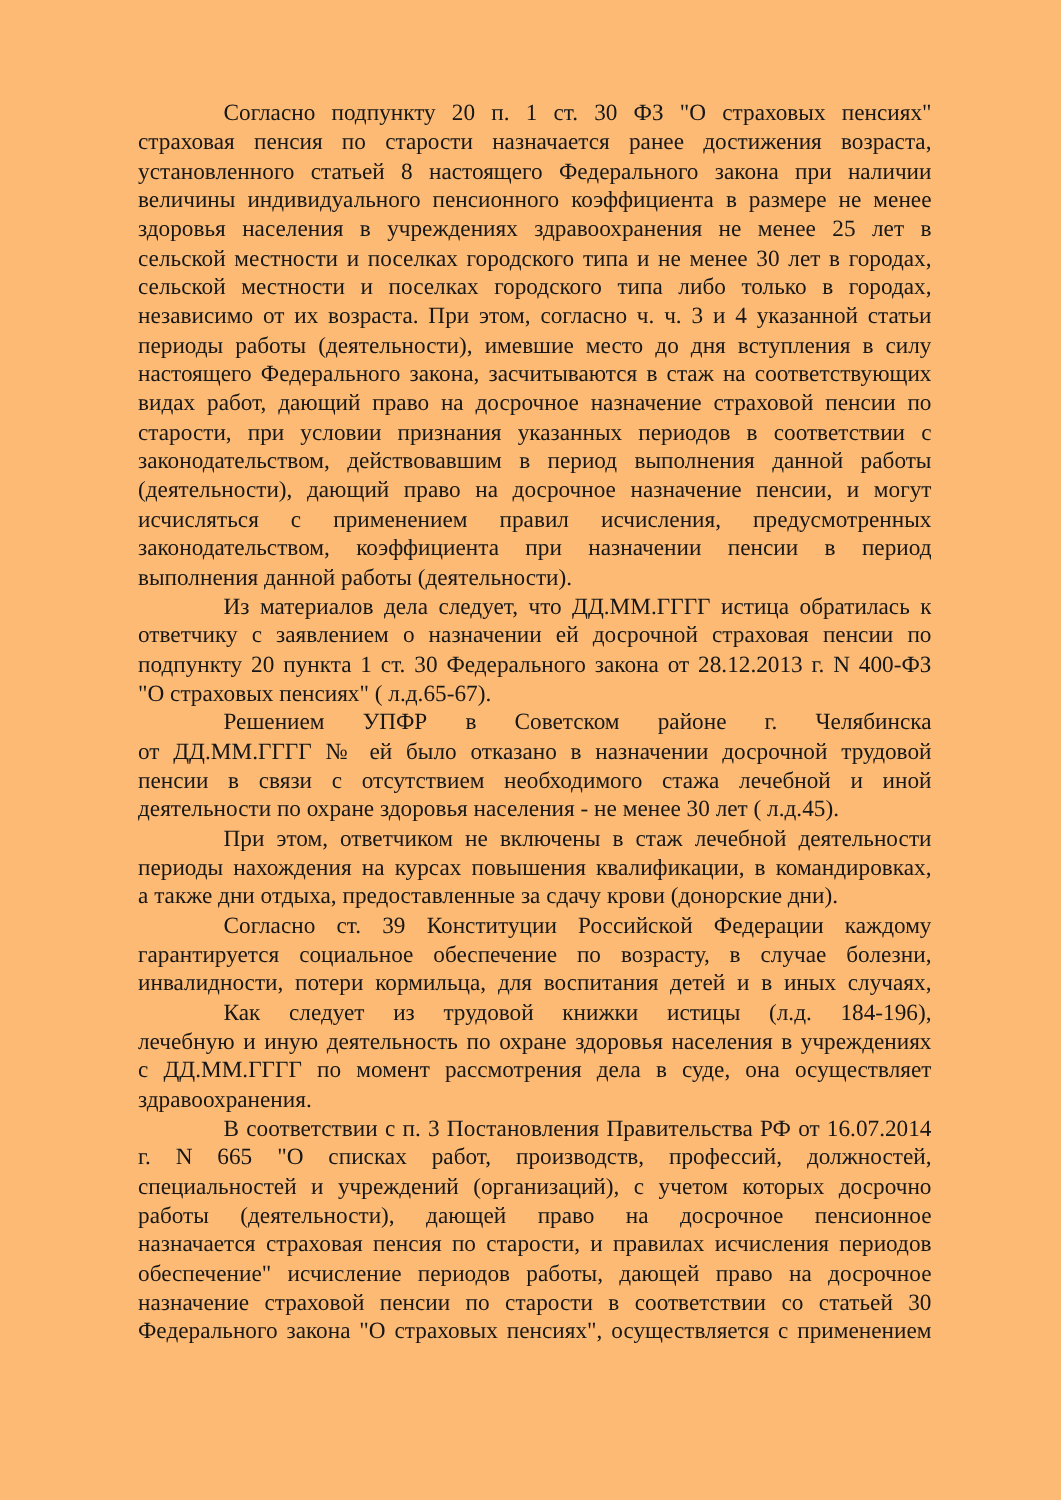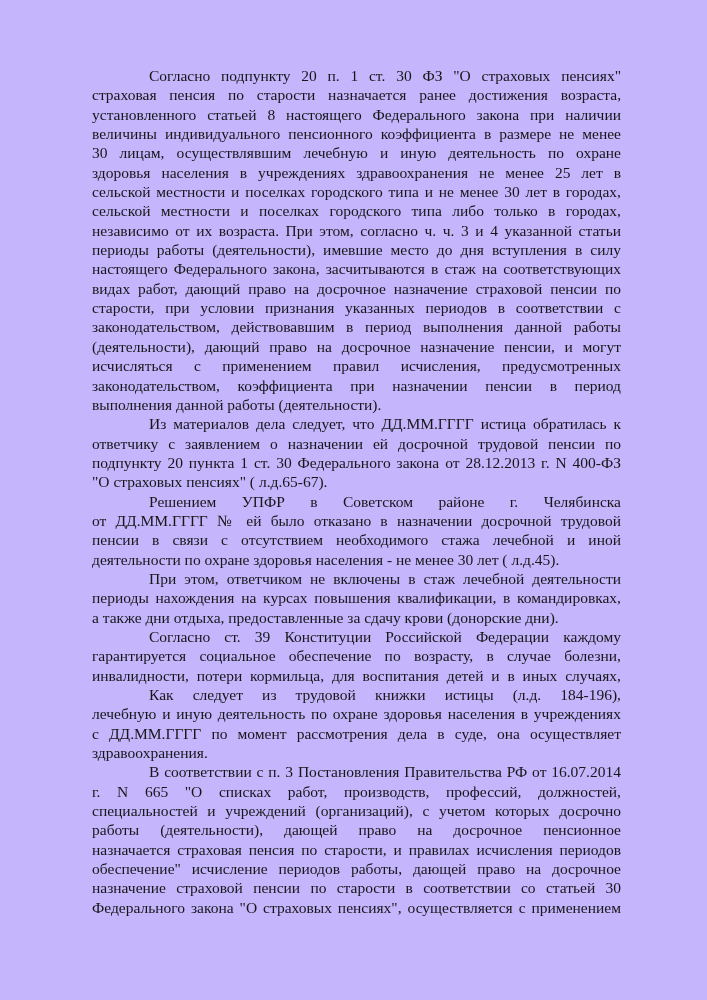--- a/index.html
+++ b/index.html
@@ -4,21 +4,21 @@
 <style>
   html, body {
     margin: 0;
     padding: 0;
     background: #ffffff;
   }
   .page {
     position: relative;
     width: 707px;
     height: 1000px;
-    background: #c4b5fd;
+    background: #fdba74;
     overflow: hidden;
   }
   .text-block {
     position: absolute;
     left: 92px;
     top: 66px;
     width: 529px;
     font-family: "Liberation Serif", "DejaVu Serif", serif;
     font-size: 15.5px;
     color: #171717;
@@ -44,38 +44,37 @@
 </head>
 <body>
 
 <div class="page">
   <div class="text-block">
       <div class="para">
         <div class="line first">Согласно подпункту 20 п. 1 ст. 30 ФЗ "О страховых пенсиях"</div>
         <div class="line">страховая пенсия по старости назначается ранее достижения возраста,</div>
         <div class="line">установленного статьей 8 настоящего Федерального закона при наличии</div>
         <div class="line">величины индивидуального пенсионного коэффициента в размере не менее</div>
-        <div class="line">30 лицам, осуществлявшим лечебную и иную деятельность по охране</div>
         <div class="line">здоровья населения в учреждениях здравоохранения не менее 25 лет в</div>
         <div class="line">сельской местности и поселках городского типа и не менее 30 лет в городах,</div>
         <div class="line">сельской местности и поселках городского типа либо только в городах,</div>
         <div class="line">независимо от их возраста. При этом, согласно ч. ч. 3 и 4 указанной статьи</div>
         <div class="line">периоды работы (деятельности), имевшие место до дня вступления в силу</div>
         <div class="line">настоящего Федерального закона, засчитываются в стаж на соответствующих</div>
         <div class="line">видах работ, дающий право на досрочное назначение страховой пенсии по</div>
         <div class="line">старости, при условии признания указанных периодов в соответствии с</div>
         <div class="line">законодательством, действовавшим в период выполнения данной работы</div>
         <div class="line">(деятельности), дающий право на досрочное назначение пенсии, и могут</div>
         <div class="line">исчисляться с применением правил исчисления, предусмотренных</div>
         <div class="line">законодательством, коэффициента при назначении пенсии в период</div>
         <div class="line last">выполнения данной работы (деятельности).</div>
       </div>
       <div class="para">
         <div class="line first">Из материалов дела следует, что ДД.ММ.ГГГГ истица обратилась к</div>
-        <div class="line">ответчику с заявлением о назначении ей досрочной трудовой пенсии по</div>
+        <div class="line">ответчику с заявлением о назначении ей досрочной страховая пенсии по</div>
         <div class="line">подпункту 20 пункта 1 ст. 30 Федерального закона от 28.12.2013 г. N 400-ФЗ</div>
         <div class="line last">"О страховых пенсиях" ( л.д.65-67).</div>
       </div>
       <div class="para">
         <div class="line first">Решением УПФР в Советском районе г. Челябинска</div>
         <div class="line">от ДД.ММ.ГГГГ № ей было отказано в назначении досрочной трудовой</div>
         <div class="line">пенсии в связи с отсутствием необходимого стажа лечебной и иной</div>
         <div class="line last">деятельности по охране здоровья населения - не менее 30 лет ( л.д.45).</div>
       </div>
       <div class="para">

